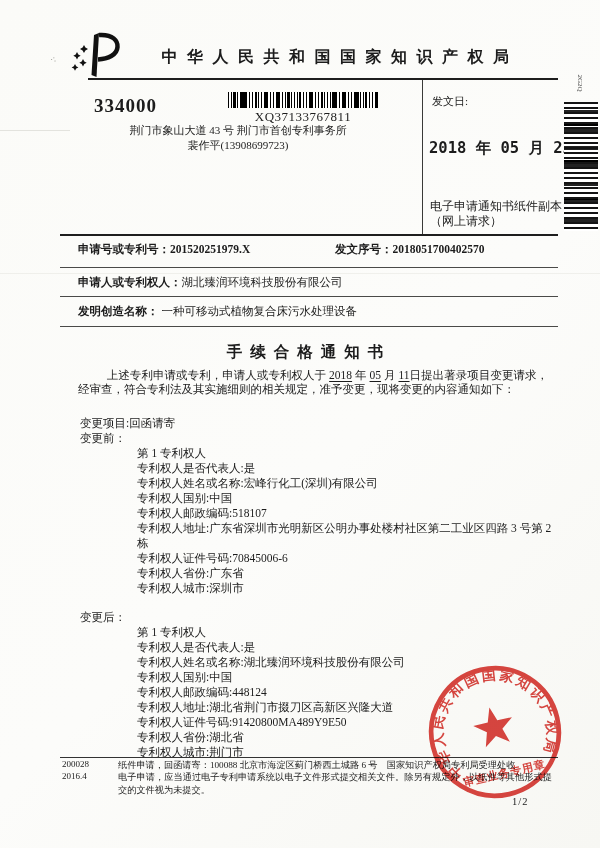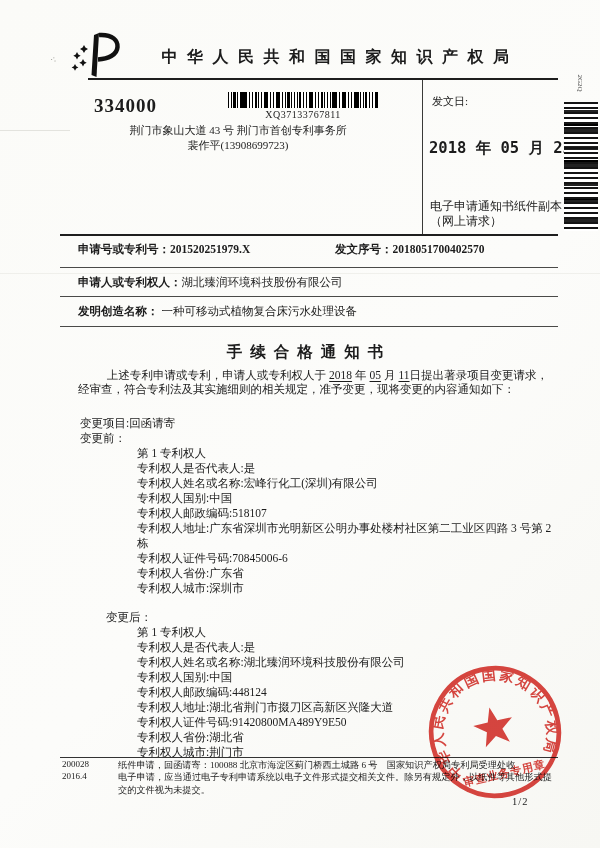--- a/index.html
+++ b/index.html
@@ -27,21 +27,21 @@
   .r-footer { left:60px; top:757px; width:498px; height:1px; background:#333; }
   .vdivider { position:absolute; left:422px; top:80px; width:1px; height:154px; background:#3a3a38; }
 
   
   .postal { position:absolute; left:94px; top:95px; font-size:19px; font-weight:bold; letter-spacing:1px; }
   .barcode1 { position:absolute; left:228px; top:92px; width:150px; height:16px; background-color:#fff;
     background-image:
       repeating-linear-gradient(90deg,#000 0 1.5px,rgba(0,0,0,0) 1.5px 3px),
       repeating-linear-gradient(90deg,rgba(0,0,0,0) 0 5px,#000 5px 7.5px,rgba(0,0,0,0) 7.5px 11px),
       repeating-linear-gradient(90deg,rgba(0,0,0,0) 0 13px,#000 13px 16px,rgba(0,0,0,0) 16px 23px); }
-  .barcode1-label { position:absolute; left:228px; top:109px; width:150px; text-align:center; font-size:10px; letter-spacing:.5px; }
+  .barcode1-label { position:absolute; left:228px; top:109px; width:150px; text-align:center; font-size:13px; letter-spacing:.5px; }
   .mail-address { position:absolute; left:84px; top:123px; width:308px; text-align:center; font-size:11px; white-space:nowrap; }
   .mail-agent { position:absolute; left:84px; top:138px; width:308px; text-align:center; font-size:11px; }
 
   
   .dispatch-label { position:absolute; left:432px; top:94px; font-size:11px; }
   .dispatch-date { position:absolute; left:429px; top:138px; font-size:15.5px; font-weight:bold;
     font-family:"DejaVu Sans Mono","Liberation Sans",monospace; white-space:nowrap; }
   .dispatch-note { position:absolute; left:430px; top:199px; width:132px; font-size:12px; line-height:14.5px; }
 
   
@@ -54,21 +54,21 @@
   
   .notice-title { position:absolute; left:60px; top:342px; width:498px; text-align:center;
     font-size:15.5px; font-weight:bold; letter-spacing:8px; white-space:nowrap; }
   .notice-para { position:absolute; left:78px; top:369px; width:470px; font-size:11.5px;
     line-height:13.8px; text-indent:2.5em; text-align:justify; }
   .uline { text-decoration:underline; text-underline-offset:2px; }
 
   
   .change-body { position:absolute; left:80px; top:416px; width:478px; font-size:11.5px; line-height:15px; }
   .holder-list { margin-left:57px; }
-  .after-label { margin-top:14px;margin-left:26px; }
+  .after-label { margin-top:14px; }
 
   
   .form-code { position:absolute; left:62px; top:759px; font-size:9px; line-height:11.5px; }
   .footer-note { position:absolute; left:118px; top:759px; width:434px; font-size:9.2px;
     line-height:12.3px; text-align:justify; }
   .page-number { position:absolute; left:512px; top:796px; font-size:10.5px; letter-spacing:1px; }
 
   
   .seal { position:absolute; left:426px; top:663px; width:138px; height:138px;
     transform:rotate(-13deg); mix-blend-mode:multiply; opacity:.9; }

